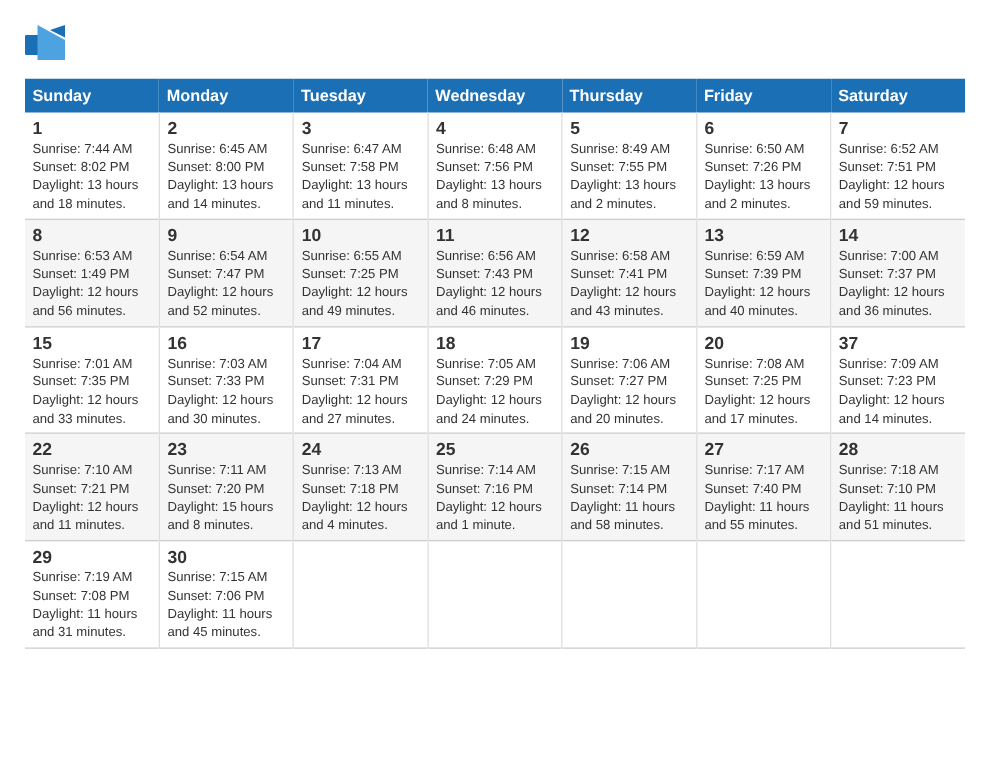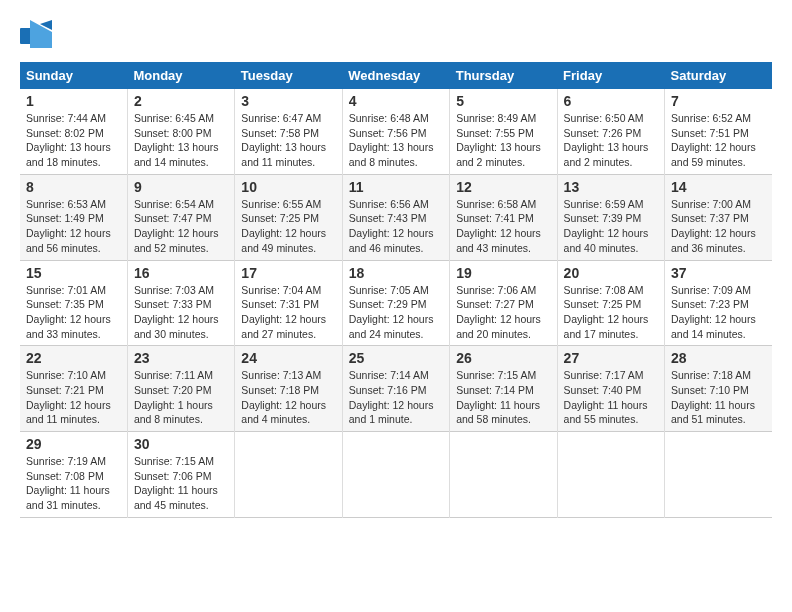--- a/index.html
+++ b/index.html
@@ -272,21 +272,21 @@
         <td>
           <span class="day-num">22</span>
           <div class="cell-text">Sunrise: 7:10 AM</div>
           <div class="cell-text">Sunset: 7:21 PM</div>
           <div class="cell-text">Daylight: 12 hours and 11 minutes.</div>
         </td>
         <td>
           <span class="day-num">23</span>
           <div class="cell-text">Sunrise: 7:11 AM</div>
           <div class="cell-text">Sunset: 7:20 PM</div>
-          <div class="cell-text">Daylight: 1 hours and 8 minutes.</div>
+          <div class="cell-text">Daylight: 15 hours and 8 minutes.</div>
         </td>
         <td>
           <span class="day-num">24</span>
           <div class="cell-text">Sunrise: 7:13 AM</div>
           <div class="cell-text">Sunset: 7:18 PM</div>
           <div class="cell-text">Daylight: 12 hours and 4 minutes.</div>
         </td>
         <td>
           <span class="day-num">25</span>
           <div class="cell-text">Sunrise: 7:14 AM</div>

